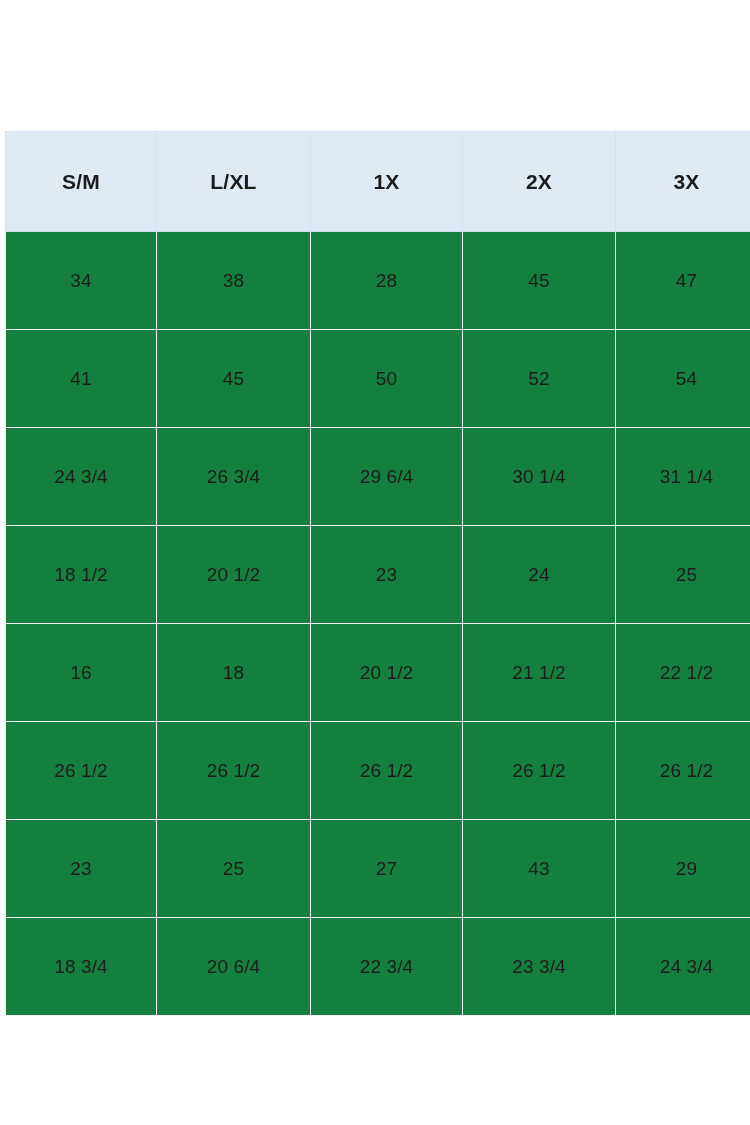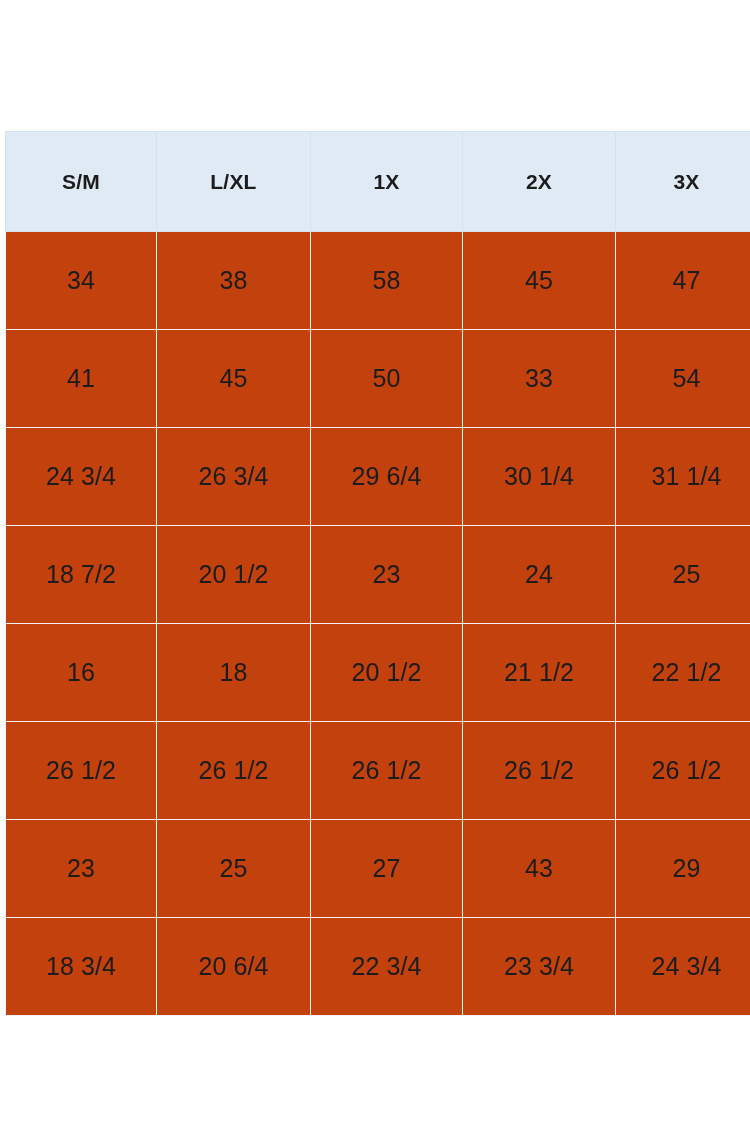--- a/index.html
+++ b/index.html
@@ -54,22 +54,22 @@
   table.size-chart thead th {
     background: #dfeaf5;
     font-size: 21px;
     font-weight: bold;
     letter-spacing: 0.2px;
     border-color: #d3e2f0;
     height: 99px;
   }
 
   table.size-chart tbody td {
-    background: #c2410c;
-    font-size: 25px;
+    background: #15803d;
+    font-size: 19px;
     font-weight: normal;
     letter-spacing: 0.1px;
   }
 
   .cell-text {
     display: block;
     line-height: 1;
   }
 </style>
 </head>
@@ -107,41 +107,41 @@
       </thead>
       <tbody>
         <tr>
           <td>
               <span class="cell-text">34</span>
             </td>
           <td>
               <span class="cell-text">38</span>
             </td>
           <td>
-              <span class="cell-text">58</span>
+              <span class="cell-text">28</span>
             </td>
           <td>
               <span class="cell-text">45</span>
             </td>
           <td>
               <span class="cell-text">47</span>
             </td>
         </tr>
         <tr>
           <td>
               <span class="cell-text">41</span>
             </td>
           <td>
               <span class="cell-text">45</span>
             </td>
           <td>
               <span class="cell-text">50</span>
             </td>
           <td>
-              <span class="cell-text">33</span>
+              <span class="cell-text">52</span>
             </td>
           <td>
               <span class="cell-text">54</span>
             </td>
         </tr>
         <tr>
           <td>
               <span class="cell-text">24 3/4</span>
             </td>
           <td>
@@ -152,21 +152,21 @@
             </td>
           <td>
               <span class="cell-text">30 1/4</span>
             </td>
           <td>
               <span class="cell-text">31 1/4</span>
             </td>
         </tr>
         <tr>
           <td>
-              <span class="cell-text">18 7/2</span>
+              <span class="cell-text">18 1/2</span>
             </td>
           <td>
               <span class="cell-text">20 1/2</span>
             </td>
           <td>
               <span class="cell-text">23</span>
             </td>
           <td>
               <span class="cell-text">24</span>
             </td>

